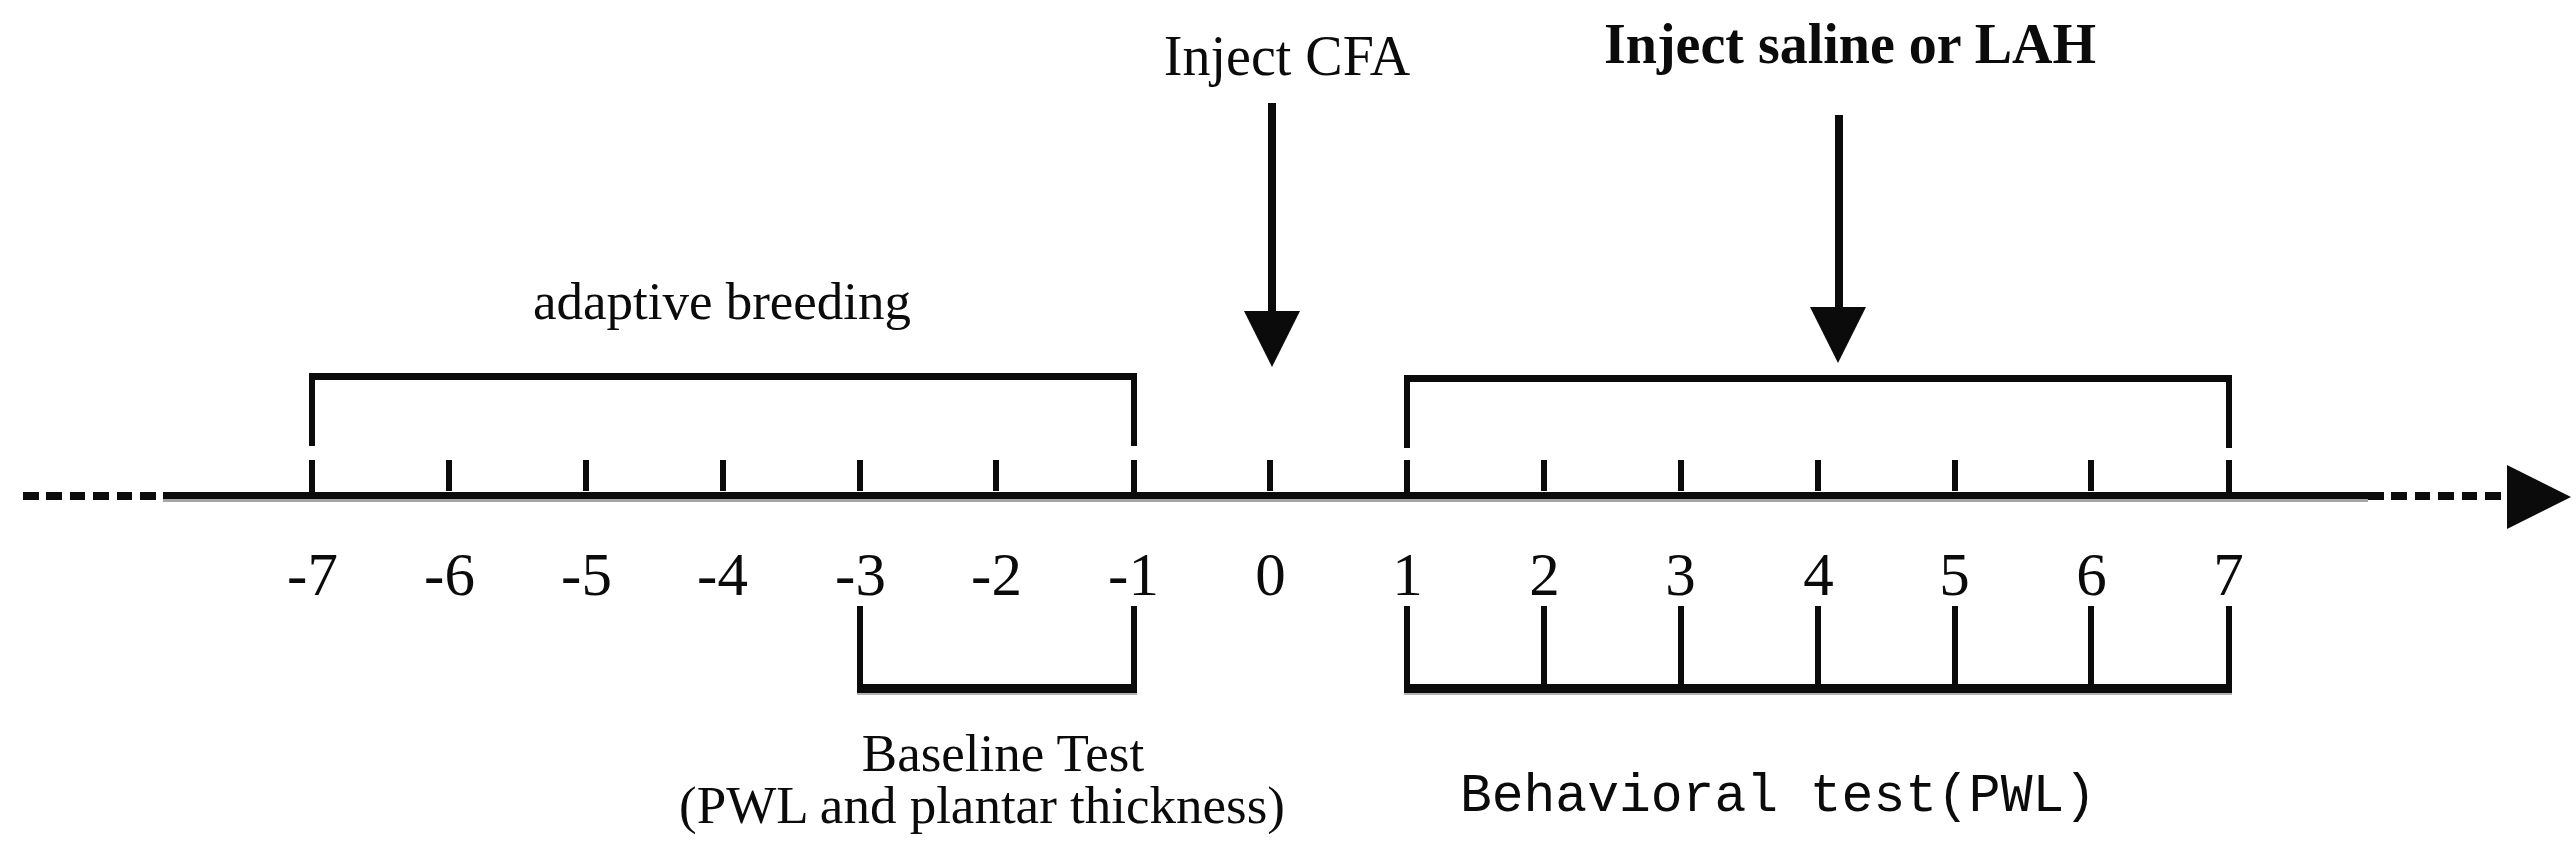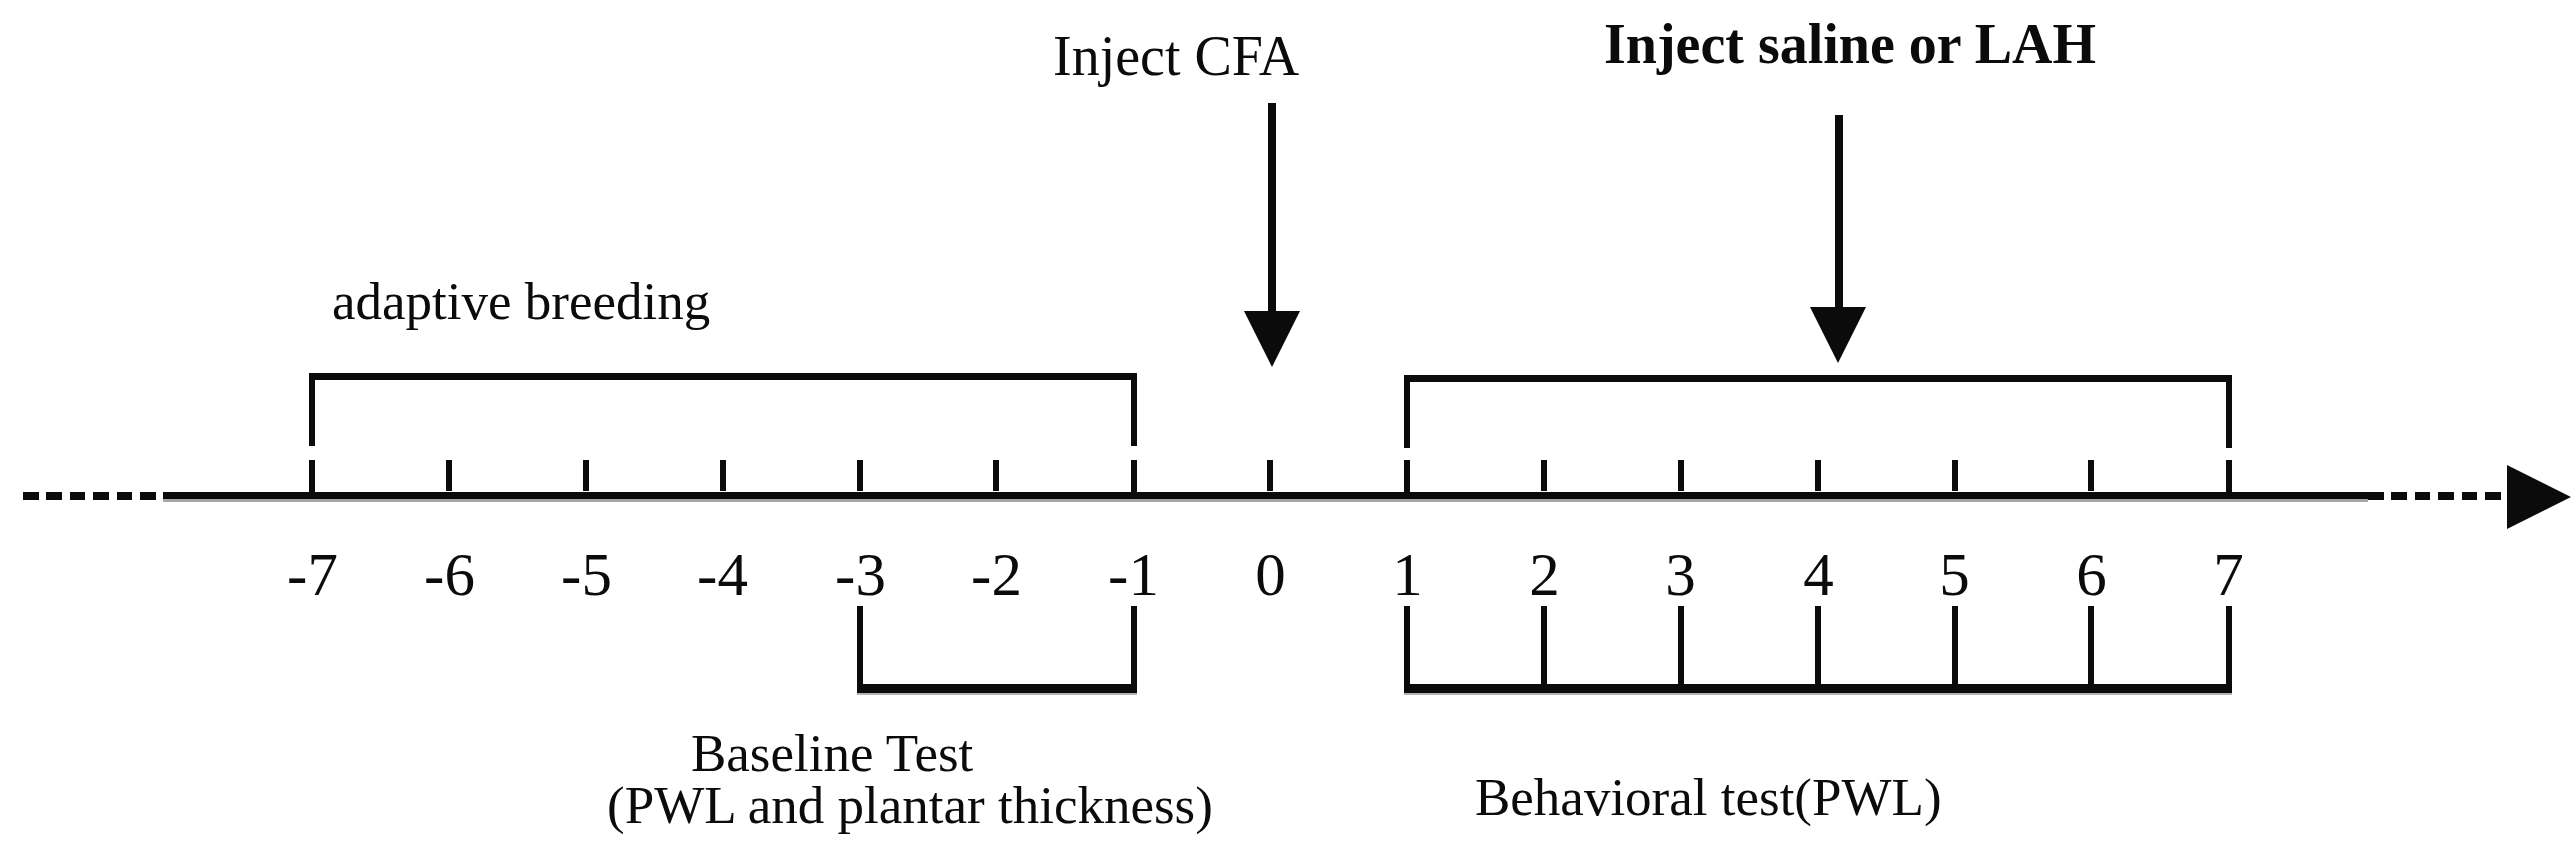--- a/index.html
+++ b/index.html
@@ -23,21 +23,21 @@
     background:linear-gradient(180deg,#0b0b0b 0 73px,transparent 73px 87px,#0b0b0b 87px 120px);
   }
   
   .bracket-bottom{height:9.4px;background:#0b0b0b;}
   .bracket-bottom-shadow{height:2.3px;background:#b3b3b3;}
   .bracket-bottom-vert{width:6.2px;height:78px;background:#0b0b0b;}
   
   .arrow-line{width:7.8px;background:#0b0b0b;}
   .arrow-head{width:0;height:0;border-left:28px solid transparent;border-right:28px solid transparent;border-top:56px solid #0b0b0b;}
   
-  .lbl{line-height:1;white-space:nowrap;}
+  .lbl{line-height:1;text-align:center;white-space:nowrap;}
   .lbl-top{font-size:56px;}
   .lbl-mid{font-size:53px;}
 </style>
 </head>
 <body>
 
 <div class="abs axis-dashes" style="left:23.4px;top:492px;width:140px;"></div>
 <div class="abs axis-line" style="left:163px;top:492px;width:2205px;"></div>
 <div class="abs axis-shadow" style="left:163px;top:499px;width:2205px;"></div>
 <div class="abs axis-dashes" style="left:2368px;top:492px;width:139px;"></div>
@@ -93,27 +93,27 @@
 
 <div class="abs lbl lbl-top" style="left:1604px;top:16.4px;width:468px;font-weight:bold;">Inject saline or LAH</div>
 <div class="abs arrow-line" style="left:1835px;top:115px;height:194px;"></div>
 <div class="abs arrow-head" style="left:1810px;top:307px;"></div>
 
 <div class="abs bracket-bottom-vert" style="left:857px;top:606px;"></div>
 <div class="abs bracket-bottom-vert" style="left:1131px;top:606px;"></div>
 <div class="abs bracket-bottom" style="left:857px;top:684px;width:280px;"></div>
 <div class="abs bracket-bottom-shadow" style="left:857px;top:693px;width:280px;"></div>
 <div class="abs lbl lbl-mid" style="left:691px;top:727px;width:624px;">Baseline Test</div>
-<div class="abs lbl lbl-mid" style="left:607px;top:779px;width:780px;">(PWL and plantar thickness)</div>
+<div class="abs lbl lbl-mid" style="left:592px;top:779px;width:780px;">(PWL and plantar thickness)</div>
 
 <div id="comb-layer">
     <div class="abs bracket-bottom-vert" style="left: 1404px; top: 606px;"></div>
     <div class="abs bracket-bottom-vert" style="left: 1541px; top: 606px;"></div>
     <div class="abs bracket-bottom-vert" style="left: 1678px; top: 606px;"></div>
     <div class="abs bracket-bottom-vert" style="left: 1815px; top: 606px;"></div>
     <div class="abs bracket-bottom-vert" style="left: 1952px; top: 606px;"></div>
     <div class="abs bracket-bottom-vert" style="left: 2088px; top: 606px;"></div>
     <div class="abs bracket-bottom-vert" style="left: 2226px; top: 606px;"></div>
   </div>
 <div class="abs bracket-bottom" style="left:1404px;top:684px;width:828px;"></div>
 <div class="abs bracket-bottom-shadow" style="left:1404px;top:693px;width:828px;"></div>
-<div class="abs lbl lbl-mid" style="left:1475px;top:771px;width:780px;">Behavioral test(PWL)</div>
+<div class="abs lbl lbl-mid" style="left:1388px;top:771px;width:780px;font-family:Liberation Mono, monospace;">Behavioral test(PWL)</div>
 
 
 </body></html>

